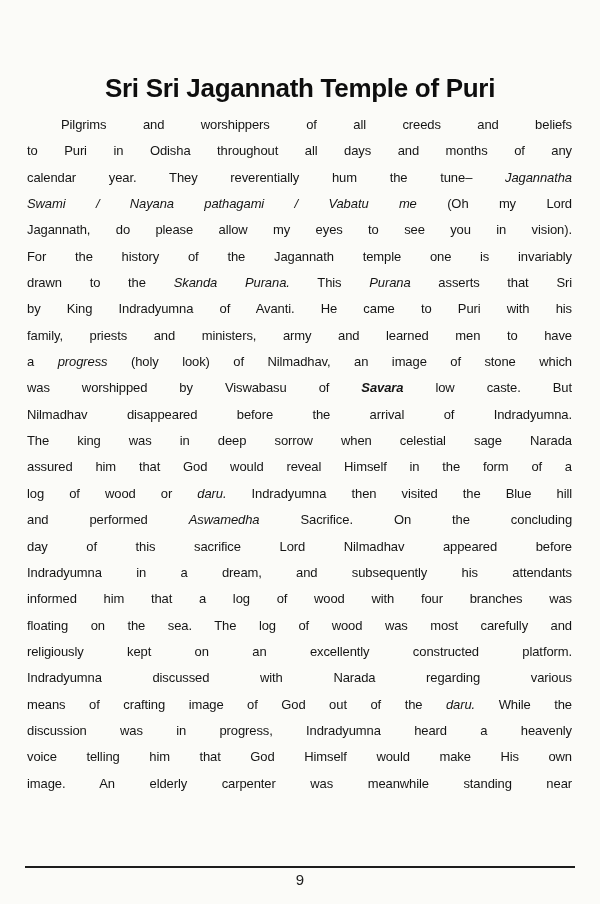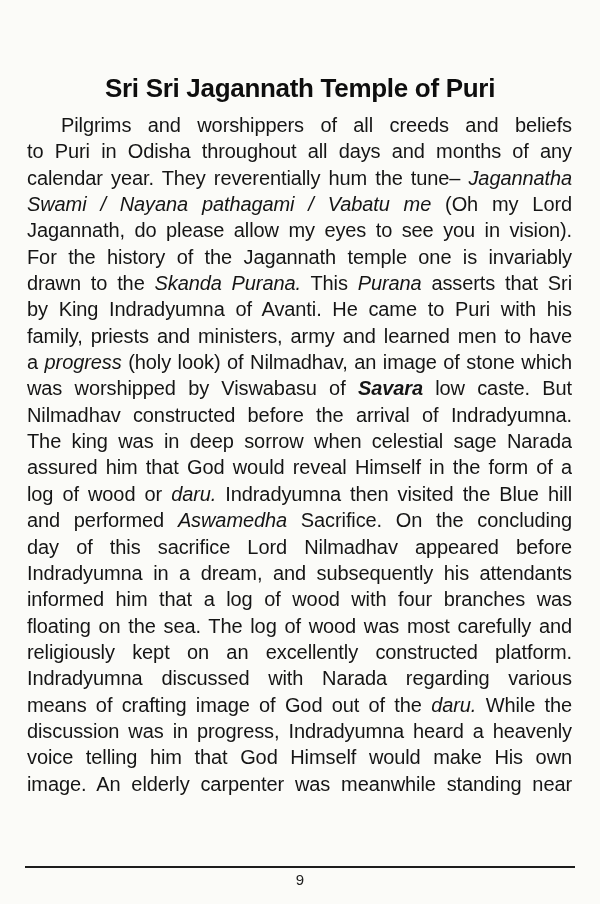--- a/index.html
+++ b/index.html
@@ -30,21 +30,21 @@
   }
   .body-text {
     position: absolute;
     top: 112px;
     left: 27px;
     width: 545px;
   }
   .line {
     height: 26.35px;
     line-height: 26.35px;
-    font-size: 20px;
+    font-size: 13px;
     letter-spacing: -0.1px;
     text-align: justify;
     text-align-last: justify;
     text-justify: inter-word;
     overflow: hidden;
     white-space: nowrap;
   }
   .line.indent {
     padding-left: 34px;
   }
@@ -80,21 +80,21 @@
       <div class="line"><span>to Puri in Odisha throughout all days and months of any</span></div>
       <div class="line"><span>calendar year. They reverentially hum the tune– </span><span class="it">Jagannatha</span></div>
       <div class="line"><span class="it">Swami / Nayana pathagami / Vabatu me</span><span> (Oh my Lord</span></div>
       <div class="line"><span>Jagannath, do please allow my eyes to see you in vision).</span></div>
       <div class="line"><span>For the history of the Jagannath temple one is invariably</span></div>
       <div class="line"><span>drawn to the </span><span class="it">Skanda Purana.</span><span> This </span><span class="it">Purana</span><span> asserts that Sri</span></div>
       <div class="line"><span>by King Indradyumna of Avanti. He came to Puri with his</span></div>
       <div class="line"><span>family, priests and ministers, army and learned men to have</span></div>
       <div class="line"><span>a </span><span class="it">progress</span><span> (holy look) of Nilmadhav, an image of stone which</span></div>
       <div class="line"><span>was worshipped by Viswabasu of </span><span class="bd">Savara</span><span> low caste. But</span></div>
-      <div class="line"><span>Nilmadhav constructed before the arrival of Indradyumna.</span></div>
+      <div class="line"><span>Nilmadhav disappeared before the arrival of Indradyumna.</span></div>
       <div class="line"><span>The king was in deep sorrow when celestial sage Narada</span></div>
       <div class="line"><span>assured him that God would reveal Himself in the form of a</span></div>
       <div class="line"><span>log of wood or </span><span class="it">daru.</span><span> Indradyumna then visited the Blue hill</span></div>
       <div class="line"><span>and performed </span><span class="it">Aswamedha</span><span> Sacrifice. On the concluding</span></div>
       <div class="line"><span>day of this sacrifice Lord Nilmadhav appeared before</span></div>
       <div class="line"><span>Indradyumna in a dream, and subsequently his attendants</span></div>
       <div class="line"><span>informed him that a log of wood with four branches was</span></div>
       <div class="line"><span>floating on the sea. The log of wood was most carefully and</span></div>
       <div class="line"><span>religiously kept on an excellently constructed platform.</span></div>
       <div class="line"><span>Indradyumna discussed with Narada regarding various</span></div>

